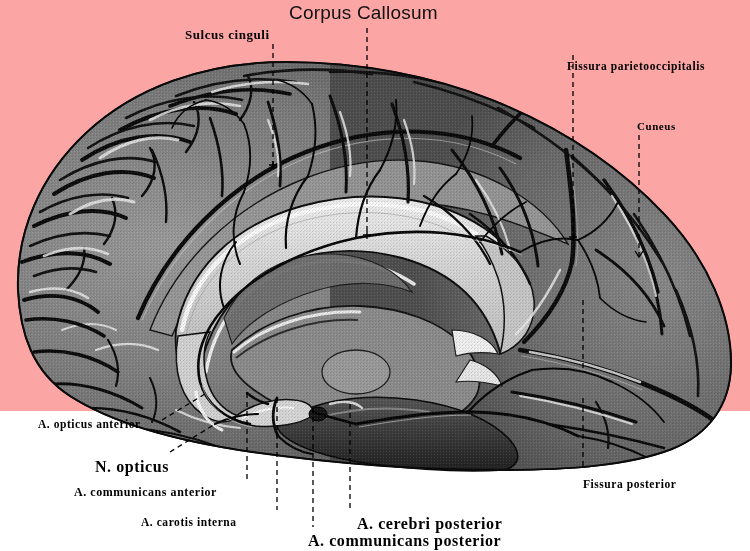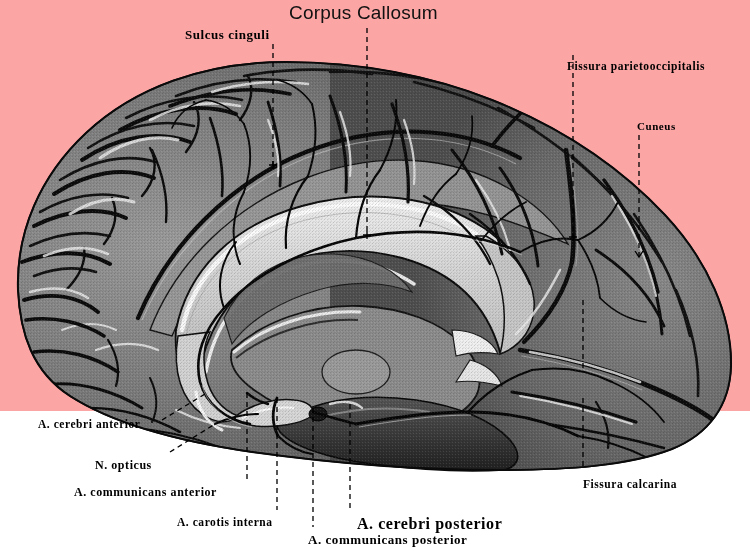--- a/index.html
+++ b/index.html
@@ -335,22 +335,22 @@
         <path d="M569,237 H577 M573,233 V241"></path>
         <path d="M635,251 L639,257 L643,251"></path>
       </g>
   </svg>
 
   <div id="label-layer">
       <div class="lbl title" style="left: 289px; top: 3px; font-size: 19px;">Corpus Callosum</div>
       <div class="lbl" style="left: 185px; top: 28px; font-size: 13px;">Sulcus cinguli</div>
       <div class="lbl" style="left: 567px; top: 41px; font-size: 11.5px; margin-top: 20px;">Fissura parietooccipitalis</div>
       <div class="lbl" style="left: 637px; top: 121px; font-size: 11px;">Cuneus</div>
-      <div class="lbl" style="left: 38px; top: 419px; font-size: 11.5px;">A. cerebri anterior</div>
-      <div class="lbl" style="left: 95px; top: 459px; font-size: 12px;">N. opticus</div>
+      <div class="lbl" style="left: 38px; top: 419px; font-size: 11.5px;">A. opticus anterior</div>
+      <div class="lbl" style="left: 95px; top: 459px; font-size: 16px;">N. opticus</div>
       <div class="lbl" style="left: 74px; top: 486px; font-size: 12px;">A. communicans anterior</div>
-      <div class="lbl" style="left: 141px; top: 517px; font-size: 11.5px; margin-left: 36px;">A. carotis interna</div>
+      <div class="lbl" style="left: 141px; top: 517px; font-size: 11.5px;">A. carotis interna</div>
       <div class="lbl" style="left: 357px; top: 516px; font-size: 16px;">A. cerebri posterior</div>
-      <div class="lbl" style="left: 308px; top: 533px; font-size: 13px;">A. communicans posterior</div>
-      <div class="lbl" style="left: 583px; top: 479px; font-size: 11.5px;">Fissura calcarina</div>
+      <div class="lbl" style="left: 308px; top: 533px; font-size: 16px;">A. communicans posterior</div>
+      <div class="lbl" style="left: 583px; top: 479px; font-size: 11.5px;">Fissura posterior</div>
     </div>
 
 </div>
 
 </body></html>

